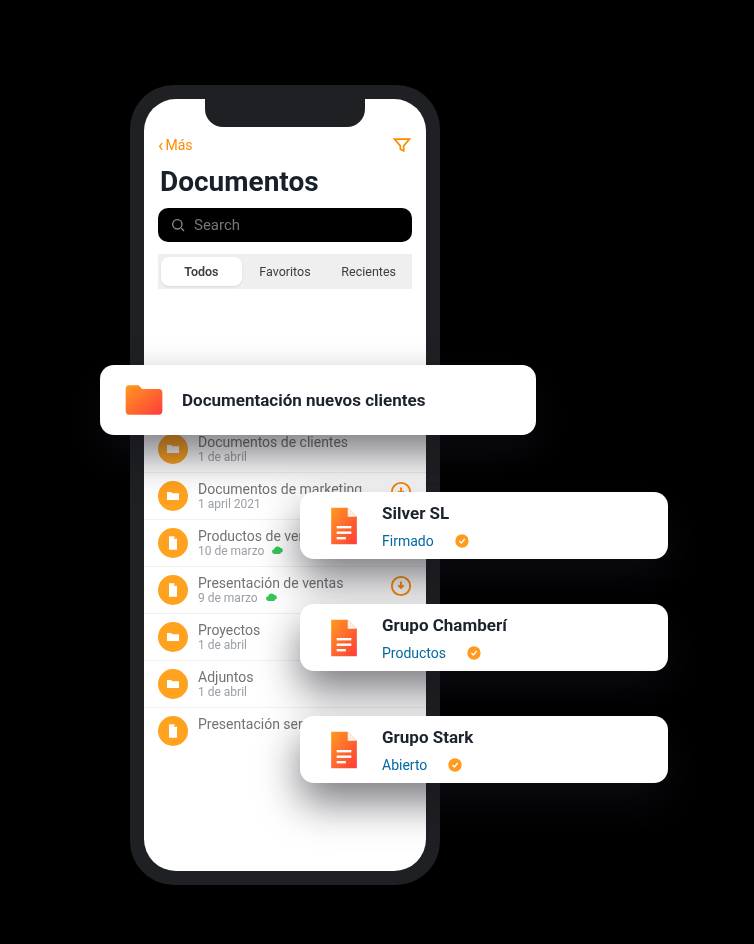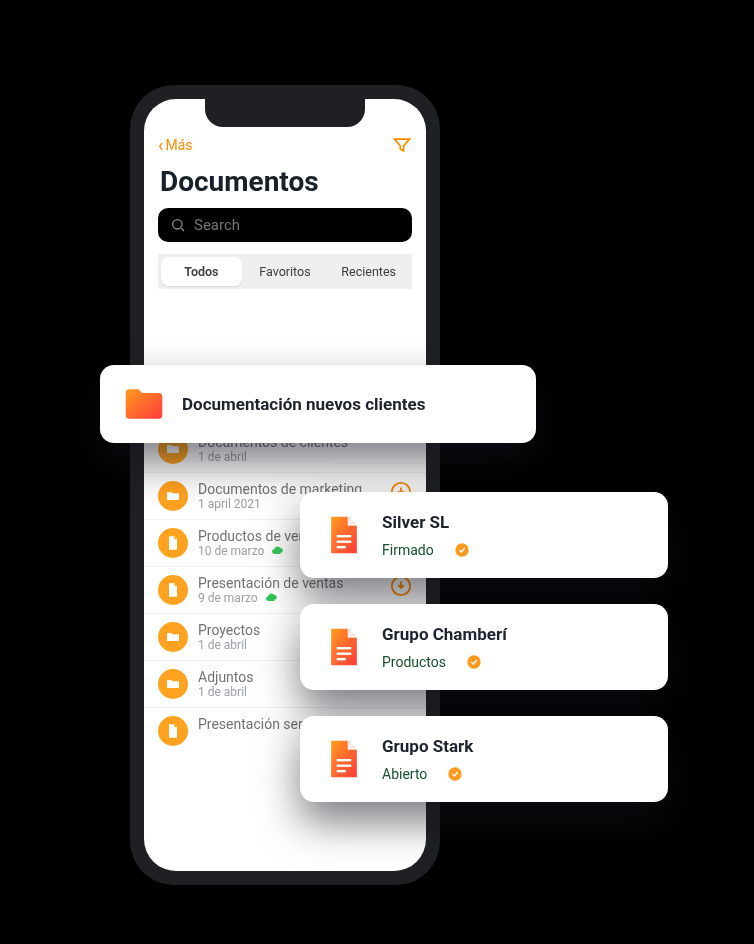--- a/index.html
+++ b/index.html
@@ -81,26 +81,26 @@
   .dl { width: 22px; height: 22px; flex: 0 0 auto; }
 
   
   .card {
     position: absolute; background: #fff; border-radius: 14px;
     box-shadow: 0 20px 40px rgba(20,20,30,.55);
     display: flex; align-items: center; gap: 16px;
     padding: 16px 22px;
   }
   .card .grad-icon { width: 44px; height: 44px; flex: 0 0 auto; }
-  .card-folder { left: 100px; top: 365px; width: 436px; height: 78px; }
+  .card-folder { left: 100px; top: 365px; width: 436px; height: 70px; }
   .card-folder .label { font-size: 17px; font-weight: 700; color: #1c232d; }
 
-  .card-doc { width: 368px; height: 86px; left: 300px; }
+  .card-doc { width: 368px; height: 67px; left: 300px; }
   .card-doc .name { font-size: 17px; font-weight: 700; color: #1c232d; }
-  .card-doc .status { display: flex; align-items: center; gap: 20px; font-size: 14px; color: #14532d; margin-top: 10px; }
+  .card-doc .status { display: flex; align-items: center; gap: 20px; font-size: 14px; color: #0369a1; margin-top: 10px; }
   .badge { width: 16px; height: 16px; }
 
   .card-a { top: 492px; }
   .card-b { top: 604px; }
   .card-c { top: 716px; }
 
   .grad-stop-a { stop-color: #ff9a1f; }
   .grad-stop-b { stop-color: #ff3b3b; }
 </style>
 </head>

